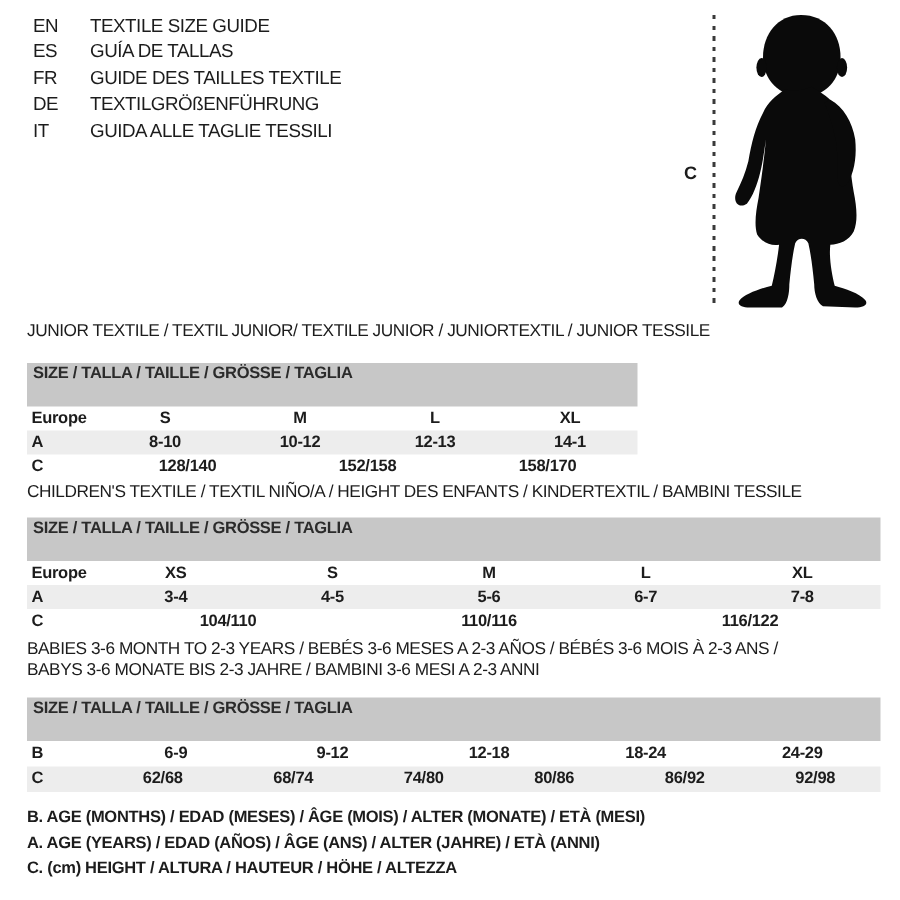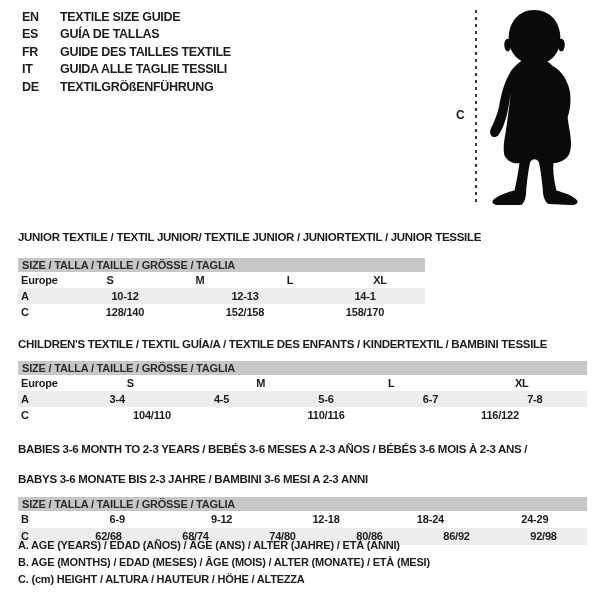--- a/index.html
+++ b/index.html
@@ -5,39 +5,39 @@
   html,body{margin:0;padding:0;}
   body{
     width:600px;height:600px;position:relative;overflow:hidden;
     background:#ffffff;
     font-family:"Liberation Sans", sans-serif;
     color:#1c1c1c;
     -webkit-font-smoothing:antialiased;
   }
   
   .langs{position:absolute;left:22px;top:9px;}
-  .lang-row{display:flex;line-height:17.4px;font-size:12.5px;font-weight:bold;letter-spacing:-0.3px;}
+  .lang-row{display:flex;line-height:17.4px;font-size:12.5px;font-weight:normal;letter-spacing:-0.3px;}
   .lang-code{width:38px;flex:0 0 38px;}
   
   .dotline{
     position:absolute;left:475px;top:10px;width:2px;height:196px;
     background-image:repeating-linear-gradient(to bottom,#3a3a3a 0 3px,transparent 3px 7px);
   }
   .c-label{position:absolute;left:456px;top:108px;font-size:12px;font-weight:bold;}
   .baby{position:absolute;left:480px;top:8px;width:110px;height:200px;}
   
   .tbl{position:absolute;left:18px;}
   .t0{top:214px;width:407px;}
   .t1{top:321px;width:569px;}
   .t2{top:426px;width:569px;}
-  .tbl-title{font-size:11.5px;font-weight:bold;line-height:14px;letter-spacing:-0.3px;white-space:nowrap;margin-top:16px;}
+  .tbl-title{font-size:11.5px;font-weight:normal;line-height:14px;letter-spacing:-0.3px;white-space:nowrap;}
   .t0 .tbl-titlewrap{margin-bottom:14px;}
   .t1 .tbl-titlewrap{margin-bottom:10px;}
   .t2 .tbl-titlewrap{margin-bottom:11px;}
-  .hdr{height:14px;line-height:14px;font-size:11px;font-weight:bold;padding-left:4px;letter-spacing:-0.2px;color:#2b2b2b;}
+  .hdr{height:29px;line-height:14px;font-size:11px;font-weight:bold;padding-left:4px;letter-spacing:-0.2px;color:#2b2b2b;}
   .row{display:flex;height:16px;line-height:16px;font-size:11px;font-weight:bold;letter-spacing:-0.2px;}
   .t2 .row{height:17px;line-height:17px;}
   .cell-label{width:47px;flex:0 0 47px;padding-left:3px;box-sizing:border-box;}
   .cell{flex:1;text-align:center;}
   
   .legend{position:absolute;left:18px;top:537px;font-size:11px;font-weight:bold;line-height:17.2px;letter-spacing:-0.2px;}
 </style>
 </head>
 <body>
 
@@ -48,26 +48,26 @@
     </div>
     <div class="lang-row">
       <span class="lang-code">ES</span>
       <span class="lang-label">GUÍA DE TALLAS</span>
     </div>
     <div class="lang-row">
       <span class="lang-code">FR</span>
       <span class="lang-label">GUIDE DES TAILLES TEXTILE</span>
     </div>
     <div class="lang-row">
+      <span class="lang-code">DE</span>
+      <span class="lang-label">TEXTILGRÖßENFÜHRUNG</span>
+    </div>
+    <div class="lang-row">
       <span class="lang-code">IT</span>
       <span class="lang-label">GUIDA ALLE TAGLIE TESSILI</span>
-    </div>
-    <div class="lang-row">
-      <span class="lang-code">DE</span>
-      <span class="lang-label">TEXTILGRÖßENFÜHRUNG</span>
     </div>
   </div>
 
 <div class="dotline"></div>
 <div class="c-label">C</div>
 <svg class="baby" viewBox="0 0 110 205" aria-hidden="true">
   <g fill="#0a0a0a">
 
     <path d="M54 2 C 71 2, 81 15, 81 31 C 81 46, 71 58, 55 58 C 39 58, 28 46, 28 31 C 28 15, 38 2, 54 2 Z"></path>
 
@@ -116,38 +116,40 @@
       <div class="hdr" style="background: rgb(199, 199, 199);">SIZE / TALLA / TAILLE / GRÖSSE / TAGLIA</div>
       <div class="row">
         <div class="cell-label">Europe</div>
         <div class="cell">S</div>
         <div class="cell">M</div>
         <div class="cell">L</div>
         <div class="cell">XL</div>
       </div>
       <div class="row" style="background: rgb(237, 237, 237);">
         <div class="cell-label">A</div>
+        <div class="cell">8-10</div>
         <div class="cell">10-12</div>
         <div class="cell">12-13</div>
         <div class="cell">14-1</div>
       </div>
       <div class="row">
         <div class="cell-label">C</div>
         <div class="cell">128/140</div>
         <div class="cell">152/158</div>
         <div class="cell">158/170</div>
       </div>
     </div>
     <div class="tbl t1">
       <div class="tbl-titlewrap">
-        <div class="tbl-title">CHILDREN'S TEXTILE / TEXTIL GUÍA/A / TEXTILE DES ENFANTS / KINDERTEXTIL / BAMBINI TESSILE</div>
+        <div class="tbl-title">CHILDREN'S TEXTILE / TEXTIL NIÑO/A / HEIGHT DES ENFANTS / KINDERTEXTIL / BAMBINI TESSILE</div>
       </div>
       <div class="hdr" style="background: rgb(199, 199, 199);">SIZE / TALLA / TAILLE / GRÖSSE / TAGLIA</div>
       <div class="row">
         <div class="cell-label">Europe</div>
+        <div class="cell">XS</div>
         <div class="cell">S</div>
         <div class="cell">M</div>
         <div class="cell">L</div>
         <div class="cell">XL</div>
       </div>
       <div class="row" style="background: rgb(237, 237, 237);">
         <div class="cell-label">A</div>
         <div class="cell">3-4</div>
         <div class="cell">4-5</div>
         <div class="cell">5-6</div>
@@ -181,16 +183,16 @@
         <div class="cell">68/74</div>
         <div class="cell">74/80</div>
         <div class="cell">80/86</div>
         <div class="cell">86/92</div>
         <div class="cell">92/98</div>
       </div>
     </div>
   </div>
 
 <div class="legend">
+    <div class="legend-line">B. AGE (MONTHS) / EDAD (MESES) / ÂGE (MOIS) / ALTER (MONATE) / ETÀ (MESI)</div>
     <div class="legend-line">A. AGE (YEARS) / EDAD (AÑOS) / ÂGE (ANS) / ALTER (JAHRE) / ETÀ (ANNI)</div>
-    <div class="legend-line">B. AGE (MONTHS) / EDAD (MESES) / ÂGE (MOIS) / ALTER (MONATE) / ETÀ (MESI)</div>
     <div class="legend-line">C. (cm) HEIGHT / ALTURA / HAUTEUR / HÖHE / ALTEZZA</div>
   </div>
 
 </body></html>

